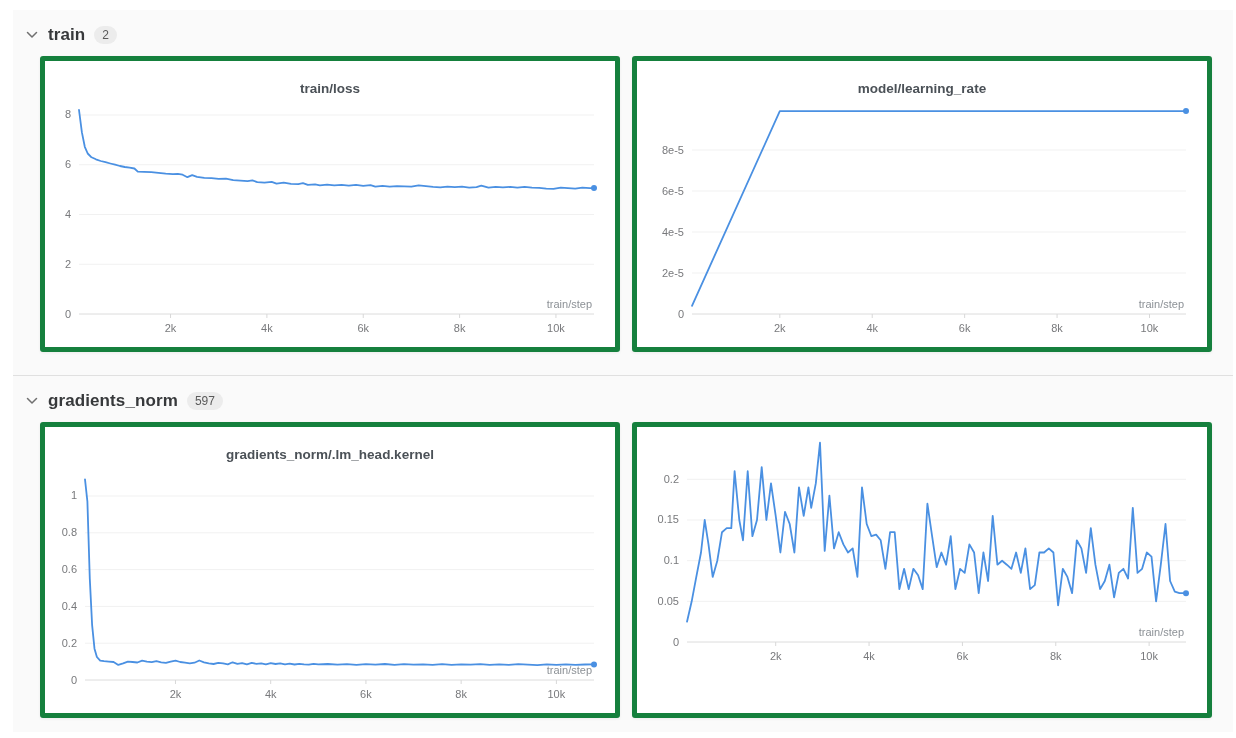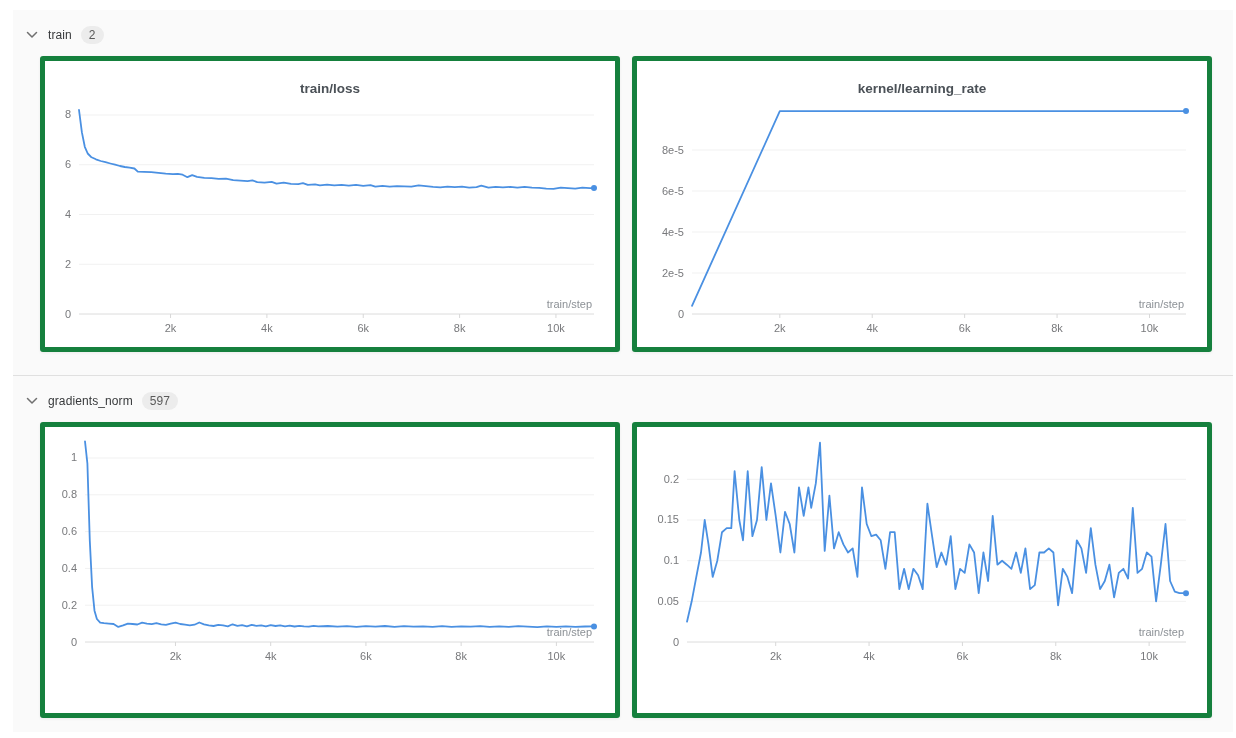--- a/index.html
+++ b/index.html
@@ -4,21 +4,21 @@
 <style>
   * { box-sizing: border-box; margin: 0; padding: 0; }
   html, body { width: 1236px; height: 738px; background: #ffffff; overflow: hidden;
     font-family: "Liberation Sans", sans-serif; }
   .content { position: absolute; left: 13px; top: 10px; width: 1220px; height: 722px;
     background: #fafafa; }
   .section { padding: 13px 0 0 0; }
   .section-header { display: flex; align-items: center; gap: 9px; height: 24px;
     margin: 0 0 9px 12px; cursor: pointer; width: max-content; }
   .chevron { display: inline-flex; align-items: center; justify-content: center; width: 14px; }
-  .section-title { font-size: 12px; font-weight: normal; color: #37393b; letter-spacing: 0.1px; }
+  .section-title { font-size: 17px; font-weight: bold; color: #37393b; letter-spacing: 0.1px; }
   .section-count { font-size: 12px; color: #5a5a5a; background: #ececec; border-radius: 10px;
     padding: 2px 8px; min-width: 22px; text-align: center; }
   .panels-grid { display: flex; gap: 12px; padding-left: 27px; }
   .panel { width: 580px; height: 296px; background: #ffffff; border: 5px solid #15803d;
     border-radius: 3px; box-shadow: 0 1px 3px rgba(0,0,0,0.06); overflow: hidden; }
   .panel-title { margin-top: 20px; height: 18px; text-align: center; font-size: 13.5px;
     font-weight: bold; color: #4b5157; }
   .chart-area { width: 578px; height: 252px; margin-top: 4px; position: relative; }
   .divider { border: none; border-top: 1px solid #e0e0e0; margin: 23px 0 0 0; }
   svg text { font-family: "Liberation Sans", sans-serif; }
@@ -61,21 +61,21 @@
               <line x1="414.58933582787654" y1="211" x2="414.58933582787654" y2="215" stroke="#d8d8d8" stroke-width="1"></line>
               <text x="414.58933582787654" y="229" text-anchor="middle" font-size="11" fill="#78797c">8k</text>
               <line x1="510.9410664172123" y1="211" x2="510.9410664172123" y2="215" stroke="#d8d8d8" stroke-width="1"></line>
               <text x="510.9410664172123" y="229" text-anchor="middle" font-size="11" fill="#78797c">10k</text>
               <text x="547" y="205" text-anchor="end" font-size="11" fill="#8c9196">train/step</text>
               <polyline points="34.0,7.0 36.9,29.4 39.8,43.8 42.7,50.5 46.5,54.3 50.9,56.3 55.7,58.0 60.5,59.2 65.3,60.5 70.1,61.7 74.9,63.0 79.8,64.0 84.6,64.7 89.4,65.5 92.8,68.7 99.0,68.9 106.3,69.2 113.5,69.9 120.7,70.7 127.9,71.2 132.8,70.9 137.6,71.7 142.4,74.2 147.2,72.2 152.0,73.9 159.3,74.9 166.5,75.2 173.7,75.9 180.9,75.7 188.2,77.2 195.4,77.7 202.6,78.1 207.4,77.4 212.3,79.1 219.5,79.6 226.7,78.9 231.5,80.6 238.7,79.6 246.0,80.9 253.2,81.1 258.0,80.1 262.8,81.9 270.1,81.4 274.9,82.4 282.1,81.6 289.3,82.4 296.6,81.9 303.8,82.6 311.0,81.9 318.2,82.9 325.5,82.1 330.3,83.6 337.5,82.9 344.7,83.6 352.0,83.1 359.2,83.4 366.4,83.6 373.6,82.4 380.9,83.1 388.1,83.9 395.3,84.4 402.5,83.6 409.8,84.1 417.0,83.6 424.2,84.6 431.5,84.1 436.3,82.6 443.5,84.6 450.7,83.9 457.9,84.4 465.2,83.9 472.4,84.6 479.6,83.9 486.9,84.6 494.1,84.9 501.3,85.6 508.5,85.9 515.8,84.6 523.0,85.1 530.2,85.6 537.4,84.6 544.7,85.1 549.0,85.1" fill="none" stroke="#4a90e2" stroke-width="1.8" stroke-linejoin="round" stroke-linecap="round"></polyline>
               <circle cx="549.0" cy="85.1" r="3" fill="#4a90e2"></circle>
             </svg></div>
         </div>
         <div class="panel">
-          <div class="panel-title">kernel/learning_rate</div>
+          <div class="panel-title">model/learning_rate</div>
           <div class="chart-area"><svg width="578" height="252" viewBox="0 0 578 252">
               <line x1="55" y1="211" x2="549" y2="211" stroke="#dcdcdc" stroke-width="1"></line>
               <text x="47" y="214.5" text-anchor="end" font-size="11" fill="#78797c">0</text>
               <line x1="55" y1="170" x2="549" y2="170" stroke="#f1f1f1" stroke-width="1"></line>
               <text x="47" y="173.5" text-anchor="end" font-size="11" fill="#78797c">2e-5</text>
               <line x1="55" y1="129" x2="549" y2="129" stroke="#f1f1f1" stroke-width="1"></line>
               <text x="47" y="132.5" text-anchor="end" font-size="11" fill="#78797c">4e-5</text>
               <line x1="55" y1="88" x2="549" y2="88" stroke="#f1f1f1" stroke-width="1"></line>
               <text x="47" y="91.5" text-anchor="end" font-size="11" fill="#78797c">6e-5</text>
               <line x1="55" y1="47" x2="549" y2="47" stroke="#f1f1f1" stroke-width="1"></line>
@@ -105,20 +105,21 @@
       <span class="chevron">
         <svg width="12" height="8" viewBox="0 0 12 8">
             <polyline points="1.5,1.5 6,6 10.5,1.5" fill="none" stroke="#707070" stroke-width="1.5" stroke-linecap="round" stroke-linejoin="round"></polyline>
           </svg>
       </span>
       <span class="section-title">gradients_norm</span>
       <span class="section-count">597</span>
     </div>
     <div class="panels-grid">
         <div class="panel">
+          <div class="panel-title">gradients_norm/.lm_head.kernel</div>
           <div class="chart-area"><svg width="578" height="252" viewBox="0 0 578 252">
               <line x1="40" y1="211" x2="549" y2="211" stroke="#dcdcdc" stroke-width="1"></line>
               <text x="32" y="214.5" text-anchor="end" font-size="11" fill="#78797c">0</text>
               <line x1="40" y1="174.19569120287252" x2="549" y2="174.19569120287252" stroke="#f1f1f1" stroke-width="1"></line>
               <text x="32" y="177.69569120287252" text-anchor="end" font-size="11" fill="#78797c">0.2</text>
               <line x1="40" y1="137.39138240574505" x2="549" y2="137.39138240574505" stroke="#f1f1f1" stroke-width="1"></line>
               <text x="32" y="140.89138240574505" text-anchor="end" font-size="11" fill="#78797c">0.4</text>
               <line x1="40" y1="100.58707360861762" x2="549" y2="100.58707360861762" stroke="#f1f1f1" stroke-width="1"></line>
               <text x="32" y="104.08707360861762" text-anchor="end" font-size="11" fill="#78797c">0.6</text>
               <line x1="40" y1="63.782764811490125" x2="549" y2="63.782764811490125" stroke="#f1f1f1" stroke-width="1"></line>

